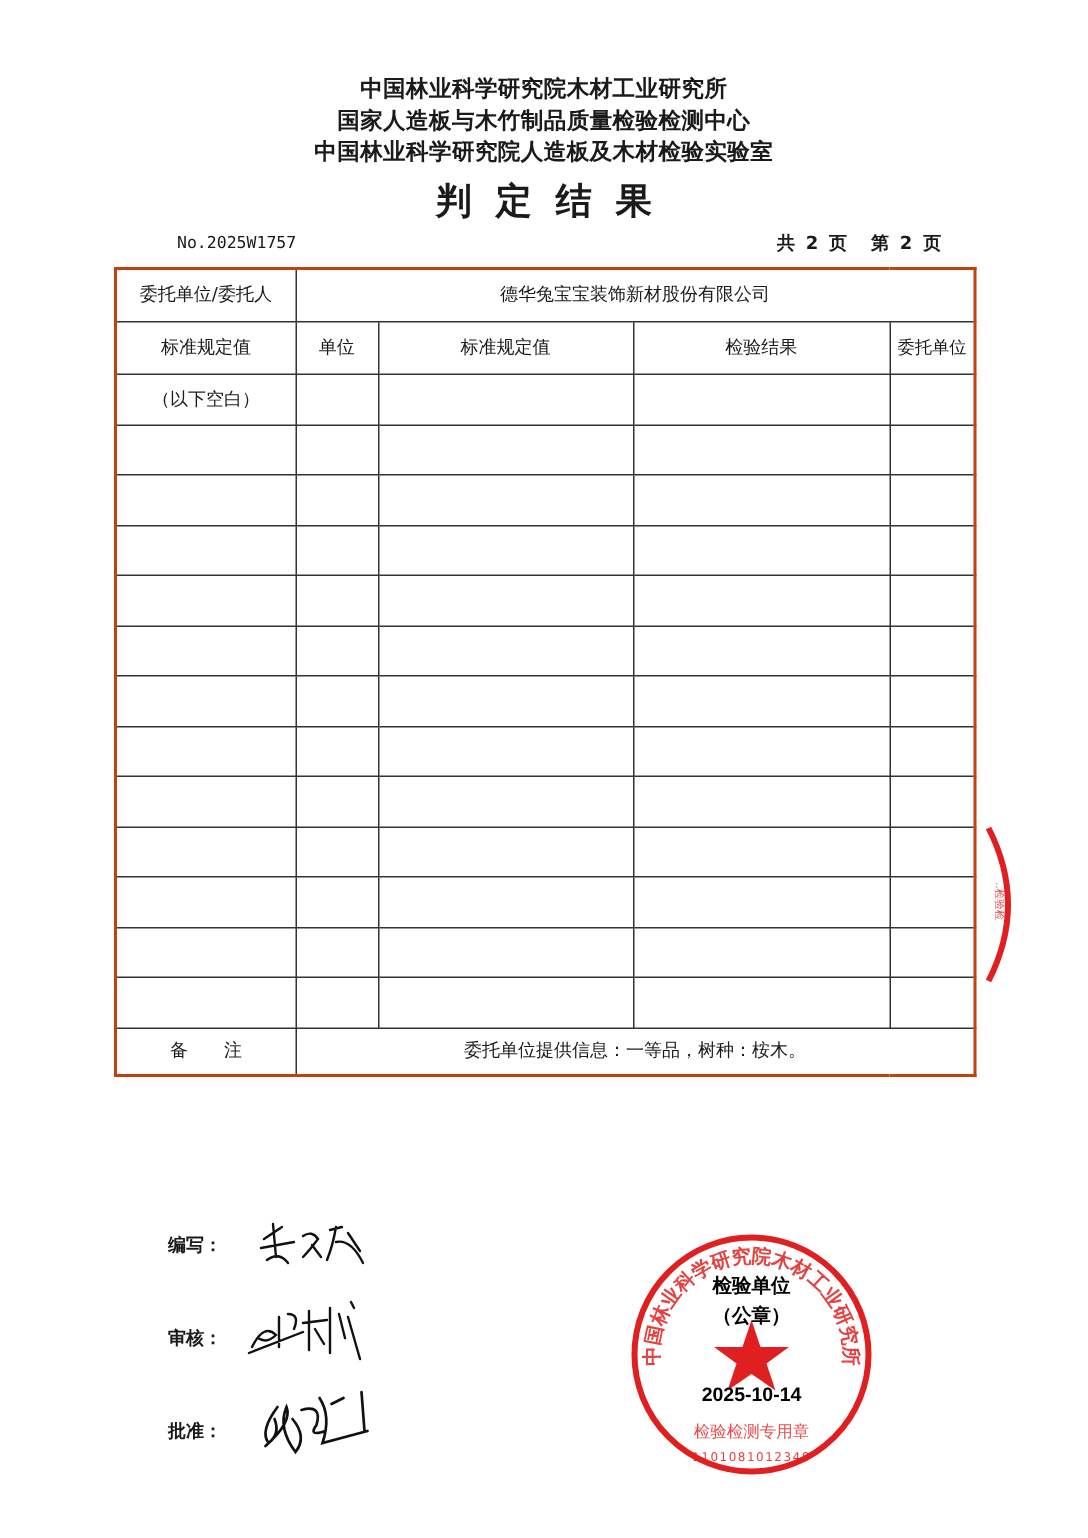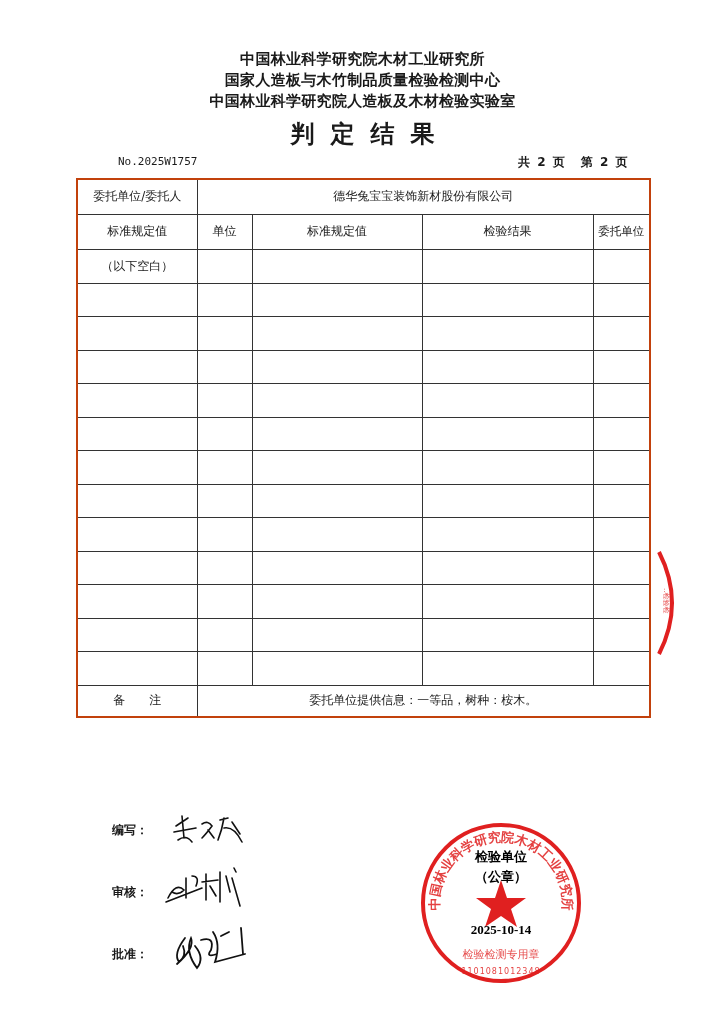--- a/index.html
+++ b/index.html
@@ -188,19 +188,19 @@
     <circle cx="85" cy="85" r="78" fill="none" stroke="#e02020" stroke-width="4"></circle>
     <text font-size="13" font-weight="bold" fill="#e02020" opacity="0.85">
       <textPath href="#ringArc" startOffset="50%" text-anchor="middle" id="ringTextPath">中国林业科学研究院木材工业研究所</textPath>
     </text>
     <polygon points="85,62 91,80 110,80 95,91 101,109 85,98 69,109 75,91 60,80 79,80" fill="#e02020"></polygon>
     <text x="85" y="140" font-size="11" fill="#e02020" text-anchor="middle" opacity="0.8" id="bottomText">检验检测专用章</text>
     <text x="85" y="156" font-size="8" fill="#e02020" text-anchor="middle" letter-spacing="1" opacity="0.85" id="codeText">1101081012348</text>
   </svg>
   <div class="stamp-text" style="left:0;width:170px;top:30px;font-size:13px">检验单位</div>
   <div class="stamp-text" style="left:0;width:170px;top:50px;font-size:13px">（公章）</div>
-  <div class="stamp-text" style="left:0;width:170px;top:104px;font-size:13px;font-family:Liberation Serif, serif">2025-10-14</div>
+  <div class="stamp-text" style="left:0;width:170px;top:104px;font-size:13px;font-family:Liberation Sans, sans-serif">2025-10-14</div>
 </div>
 
 <svg class="side-stamp" viewBox="0 0 30 110">
   <path d="M4 4 Q30 55 4 106" stroke="#e02020" stroke-width="4" fill="none"></path>
   <text x="9" y="40" font-size="7" fill="#e02020" transform="rotate(90 9 40)" opacity="0.8">..检验检</text>
 </svg>
 
 </body></html>

